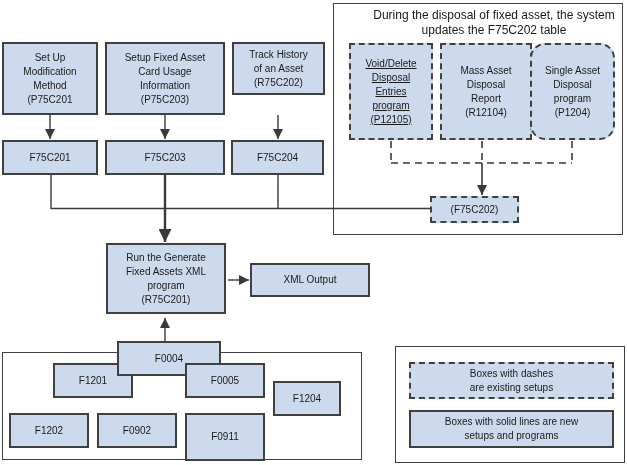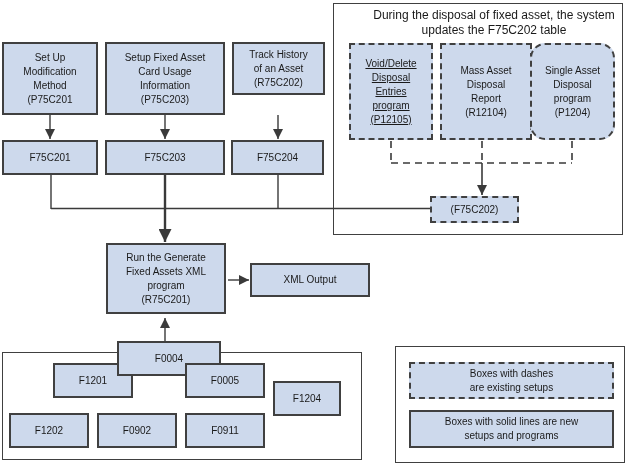--- a/index.html
+++ b/index.html
@@ -111,20 +111,20 @@
 program
 (R75C201)</div>
   <div class="abs node" style="left:250px;top:263px;width:120px;height:34px;">XML Output</div>
 
   <div class="abs node" style="left:9px;top:363px;width:80px;height:35px;margin-left:44px;">F1201</div>
   <div class="abs node" style="left:97px;top:341px;width:104px;height:35px;margin-left:20px;">F0004</div>
   <div class="abs node" style="left:185px;top:363px;width:80px;height:35px;">F0005</div>
   <div class="abs node" style="left:273px;top:363px;width:68px;height:35px;margin-top:18px;">F1204</div>
   <div class="abs node" style="left:9px;top:413px;width:80px;height:35px;">F1202</div>
   <div class="abs node" style="left:97px;top:413px;width:80px;height:35px;">F0902</div>
-  <div class="abs node" style="left:185px;top:413px;width:80px;height:35px;">F0911</div>
+  <div class="abs node" style="left:185px;top:413px;width:80px;height:48px;">F0911</div>
 
   <div class="abs node dashed" style="left:409px;top:362px;width:205px;height:37px;">Boxes with dashes
 are existing setups</div>
   <div class="abs node" style="left:409px;top:410px;width:205px;height:38px;">Boxes with solid lines are new
 setups and programs</div>
 
 </div>
 
 </body></html>

